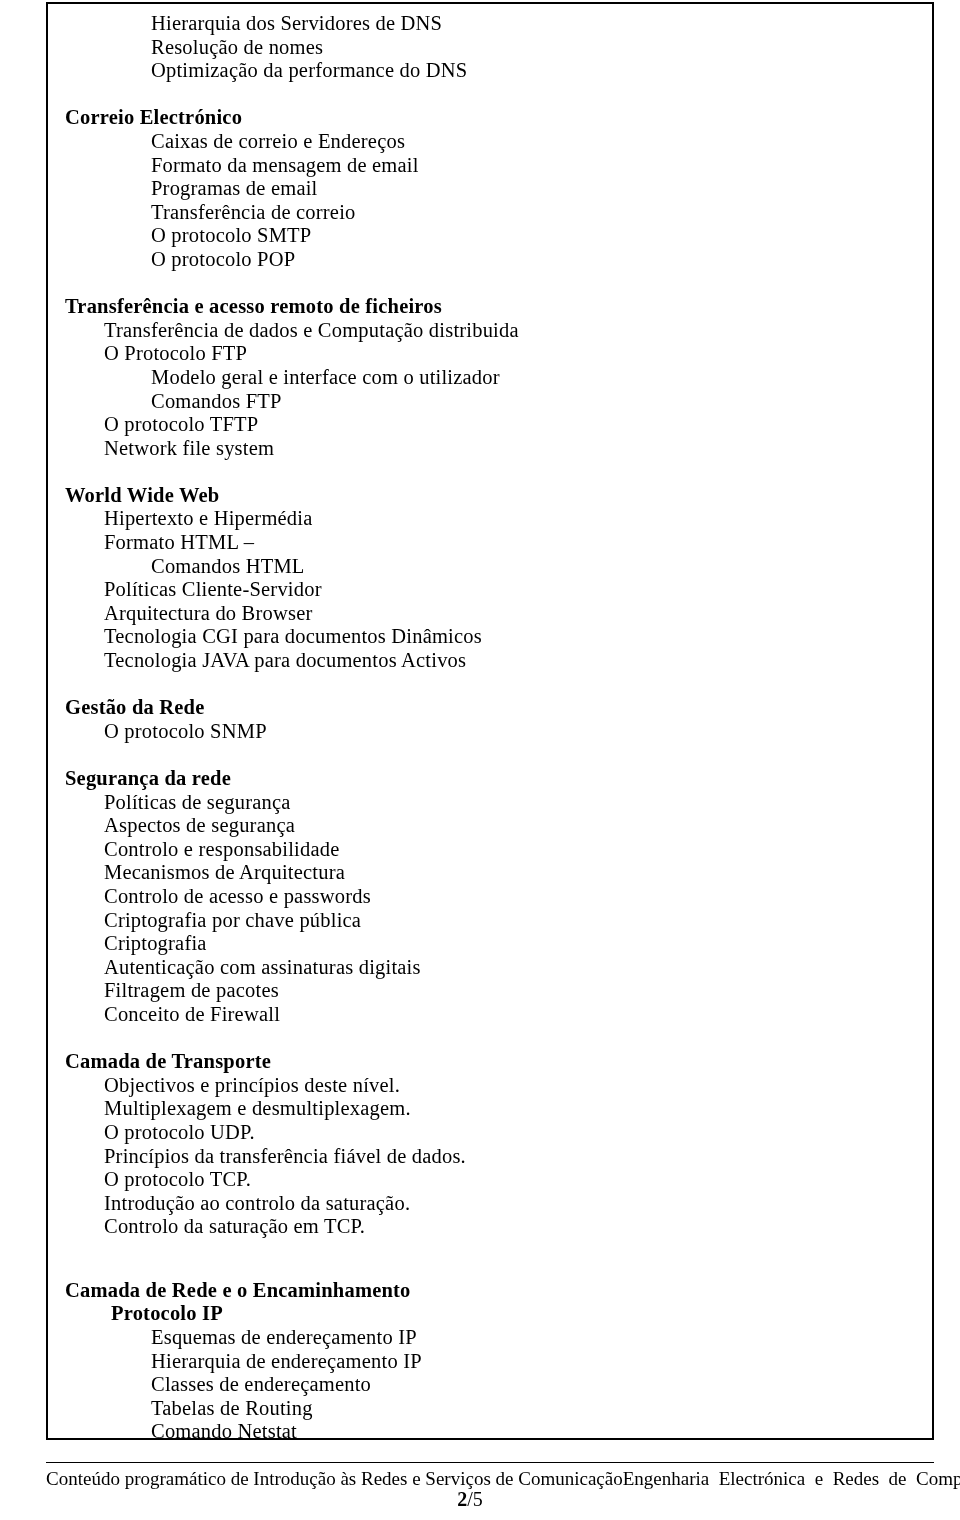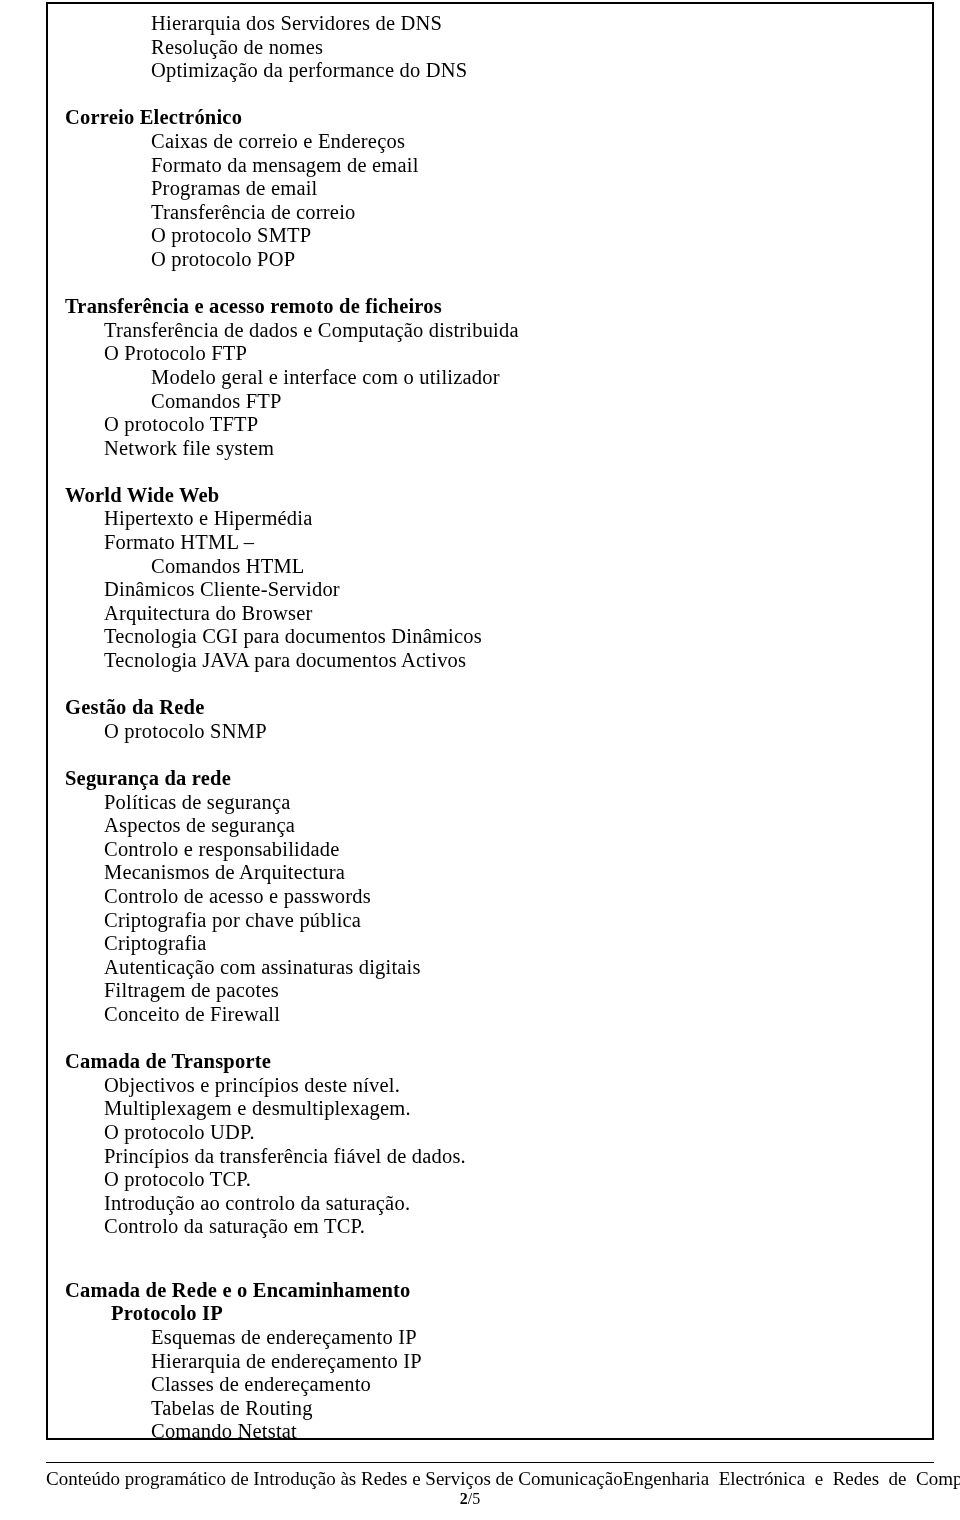--- a/index.html
+++ b/index.html
@@ -89,21 +89,21 @@
     white-space: pre;
   }
   .footer-left {
     text-align: left;
   }
   .footer-right {
     text-align: right;
   }
   .footer-page {
     text-align: center;
-    font-size: 16px;
+    font-size: 20px;
     line-height: 20px;
     margin-top: 1px;
     padding-right: 40px;
   }
   .pg-cur { font-weight: bold; }
   .pg-sep, .pg-tot { font-weight: normal; }
 </style>
 </head>
 <body>
 
@@ -128,21 +128,21 @@
         <div class="line ind1">O Protocolo FTP</div>
         <div class="line ind2">Modelo geral e interface com o utilizador</div>
         <div class="line ind2">Comandos FTP</div>
         <div class="line ind1">O protocolo TFTP</div>
         <div class="line ind1">Network file system</div>
         <div class="spacer"></div>
         <div class="line ind0 h">World Wide Web</div>
         <div class="line ind1">Hipertexto e Hipermédia</div>
         <div class="line ind1">Formato HTML –</div>
         <div class="line ind2">Comandos HTML</div>
-        <div class="line ind1">Dinâmicos Cliente-Servidor</div>
+        <div class="line ind1">Políticas Cliente-Servidor</div>
         <div class="line ind1">Arquitectura do Browser</div>
         <div class="line ind1">Tecnologia CGI para documentos Dinâmicos</div>
         <div class="line ind1">Tecnologia JAVA para documentos Activos</div>
         <div class="spacer"></div>
         <div class="line ind0 h">Gestão da Rede</div>
         <div class="line ind1">O protocolo SNMP</div>
         <div class="spacer"></div>
         <div class="line ind0 h">Segurança da rede</div>
         <div class="line ind1">Políticas de segurança</div>
         <div class="line ind1">Aspectos de segurança</div>

